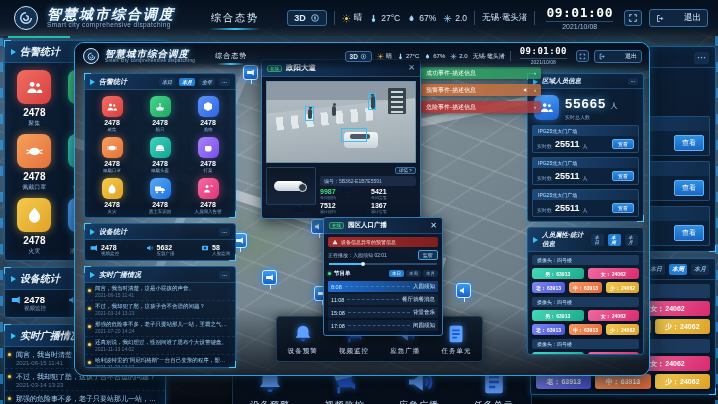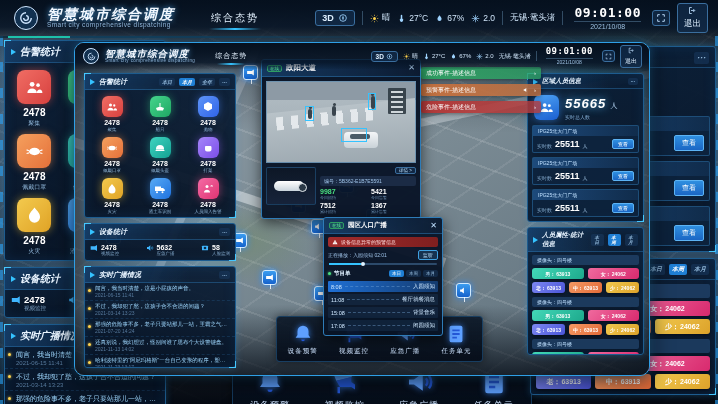--- a/index.html
+++ b/index.html
@@ -44,22 +44,22 @@
   .wx { display:flex; align-items:center; gap:3px; font-size:8.5px; color:#cfe4f8; white-space:nowrap; }
   .wx svg { width:9px; height:9px; }
   .tb-sep { width:1px; height:14px; background:rgba(130,180,220,.35); }
   .loc { font-size:8.5px; color:#cfe4f8; white-space:nowrap; }
   .clock { text-align:center; line-height:1; padding:0 4px; }
   .clock .tm { font-family:"DejaVu Sans Mono",monospace; font-size:13px; font-weight:bold; color:#ffffff; letter-spacing:.5px; }
   .clock .dt { font-size:7px; color:#9dc0e0; margin-top:2px; border-top:1px solid rgba(130,180,220,.35); padding-top:1px; }
   .icon-btn { width:18px; height:16px; border:1px solid #3a6e9e; border-radius:3px; background:rgba(20,50,85,.6);
     display:flex; align-items:center; justify-content:center; cursor:pointer; }
   .icon-btn svg { width:10px; height:10px; }
-  .exit-btn { display:flex; align-items:center; gap:3px; border:1px solid #3a6e9e; border-radius:3px; padding:2px 6px;
-    background:rgba(20,50,85,.6); font-size:8.5px; color:#dff0ff; cursor:pointer;flex-direction:column; }
+  .exit-btn { display:flex; align-items:center; gap:19px; border:1px solid #3a6e9e; border-radius:3px; padding:2px 6px;
+    background:rgba(20,50,85,.6); font-size:8.5px; color:#dff0ff; cursor:pointer; }
   .exit-btn svg { width:9px; height:9px; }
   .deco-line { position:absolute; left:0; top:36px; width:100%; height:2px; z-index:21;
     background:linear-gradient(90deg, #0a2a3d 0 8px, #19e0c0 8px 70px, #0d3d5c 70px 200px, rgba(13,61,92,.2) 420px, transparent); opacity:.8; }
 
   
   .panel { position:relative; background:linear-gradient(180deg, rgba(9,28,52,.93), rgba(7,20,38,.95));
     border:1px solid #1d5c8f; border-radius:3px; box-shadow:0 0 7px rgba(42,168,255,.28), inset 0 0 12px rgba(20,80,140,.25); }
   .panel:before, .panel:after { content:""; position:absolute; width:6px; height:6px; border-color:#45c8ff; border-style:solid; }
   .panel:before { left:-1px; top:-1px; border-width:1.5px 0 0 1.5px; }
   .panel:after { right:-1px; bottom:-1px; border-width:0 1.5px 1.5px 0; }
@@ -109,21 +109,21 @@
   .outer-left .log-t { font-size:7px; } .outer-left .log-tm { font-size:6px; }
 
   .outer-right { position:absolute; left:530px; top:46px; width:186px; z-index:4; display:flex; flex-direction:column; gap:6px; }
   .outer-right .p-title { font-size:9px; }
 
   
   .total-row { display:flex; align-items:center; gap:8px; padding:7px 8px; }
   .total-ico { border-radius:8px; background:linear-gradient(160deg,#4da3f5,#1b5fd0); box-shadow:0 0 9px rgba(60,150,255,.6);
     display:flex; align-items:center; justify-content:center; }
   .total-ico svg { fill:#fff; }
-  .total-num { font-weight:bold; font-style:italic; color:#fff; text-shadow:0 0 8px rgba(90,190,255,.9); letter-spacing:1px; line-height:1; }
+  .total-num { font-weight:bold; color:#fff; text-shadow:0 0 8px rgba(90,190,255,.9); letter-spacing:1px; line-height:1; }
   .total-unit { color:#bfe0ff; font-weight:normal; }
   .total-lbl { color:#7fa9d0; margin-top:2px; }
   .pcard { margin:0 5px 5px; border:1px solid rgba(45,120,180,.5); border-radius:2px; background:rgba(14,38,66,.75); }
   .pcard-h { padding:2px 5px; color:#bfe0ff; background:linear-gradient(90deg, rgba(40,100,165,.6), rgba(40,100,165,.15)); }
   .pcard-b { display:flex; align-items:flex-end; gap:4px; padding:4px 5px; }
   .pcard-b .lbl { color:#7fa5c8; } .pcard-b .val { font-weight:bold; color:#fff; } .pcard-b .unit { color:#9dc0e0; }
   .view-btn { margin-left:auto; background:linear-gradient(180deg,#2f8fe0,#1b66c4); border:1px solid #5db4f5; border-radius:2px;
     color:#fff; cursor:pointer; }
   .pgroup { margin:0 5px 5px; }
   .pgroup-h { padding:2px 5px; color:#bfe0ff; background:rgba(32,66,105,.8); border-radius:2px; }

